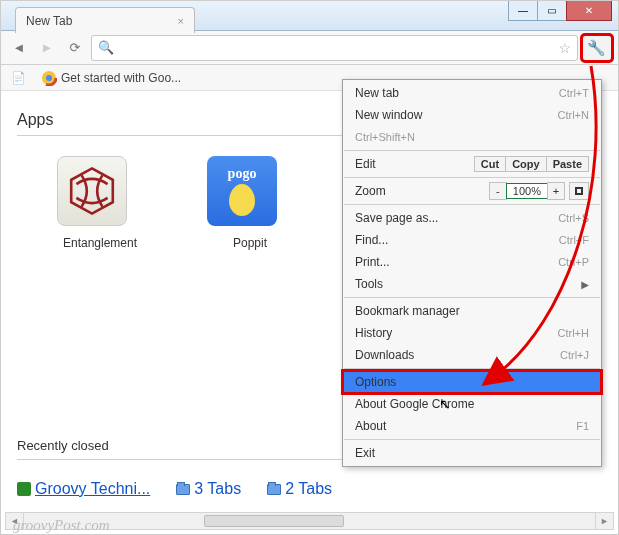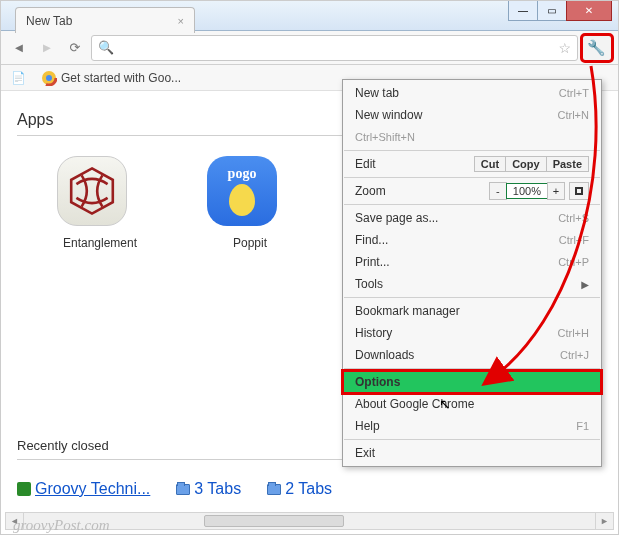--- a/index.html
+++ b/index.html
@@ -112,21 +112,21 @@
   
   .content {
     padding: 20px 16px 10px 16px;
     position:relative;
   }
   .section-title { font-size:16px; color:#333; margin-bottom:6px;}
   .hr { border-bottom:1px solid #cfcfcf; margin-bottom:20px;}
   .apps { display:flex; gap:60px; padding-left:30px;}
   .app { text-align:center; width:90px;}
   .app-icon {
-    width:70px; height:70px; border-radius:20px;
+    width:70px; height:70px; border-radius:8px;
     margin:0 auto 10px auto;
     display:flex; align-items:center; justify-content:center;
   }
   .entangle { background:linear-gradient(#f5f5f0,#e2e2d8); border:1px solid #ccc;}
   .entangle svg { width:52px; height:52px;}
   .poppit { background:linear-gradient(#4a8ef0,#2a6de0);}
   .poppit-inner { display:flex; flex-direction:column; align-items:center;}
   .poppit-label { font-family: cursive; font-weight:bold; font-size:14px; color:#fff; }
   .balloon { width:26px; height:32px; background:#f6d94c; border-radius:50% 50% 50% 50% / 55% 55% 45% 45%; margin-top:2px;}
   .app-name { font-size:12px; color:#333;margin-left:16px;}
@@ -166,21 +166,21 @@
     font-size:12px;
     color:#333;
     z-index:10;
   }
   .menu-row {
     display:flex; align-items:center;
     padding:4px 12px;
     height:22px;
     justify-content:space-between;
   }
-  .menu-row.highlight { background:#22c55e;font-weight:bold; }
+  .menu-row.highlight { background:#3b82f6; }
   .menu-row .short { color:#9a9a9a; font-size:11px;}
   .menu-row .arrow { color:#666; font-size:10px;}
   .menu-sep { height:1px; background:#d0d0d0; margin:2px 1px;}
   .menu-edit-btns { display:flex; gap:0;font-weight:bold;}
   .mbtn {
     border:1px solid #c0c0c0; background:#f3f3f3;
     padding:1px 6px; margin-left:-1px; font-size:11px;
   }
   .zoom-ctrl { display:flex; align-items:center; gap:0;}
   .zbtn { border:1px solid #c0c0c0; background:#f3f3f3; width:18px; height:18px; display:flex; align-items:center; justify-content:center; margin-left:-1px; font-size:11px;}
@@ -357,21 +357,21 @@
     <span class="short">Ctrl+J</span>
   </div>
   <div class="menu-sep"></div>
   <div class="menu-row highlight options-box">
     <span>Options</span>
   </div>
   <div class="menu-row">
     <span>About Google Chrome</span>
   </div>
   <div class="menu-row">
-    <span>Help</span>
+    <span>About</span>
     <span class="short">F1</span>
   </div>
   <div class="menu-sep"></div>
   <div class="menu-row">
     <span>Exit</span>
   </div>
 </div>
 
 <svg class="anno-arrow" width="190" height="340">
   <defs>

